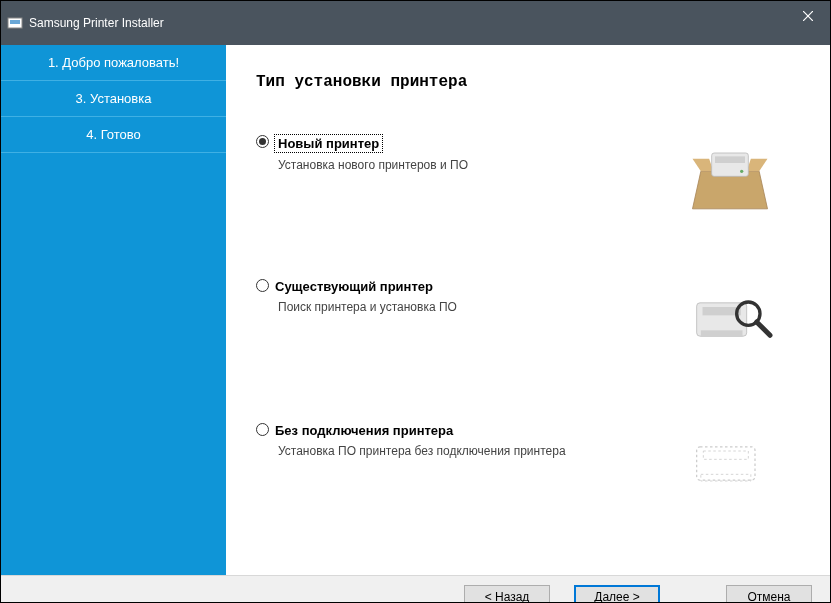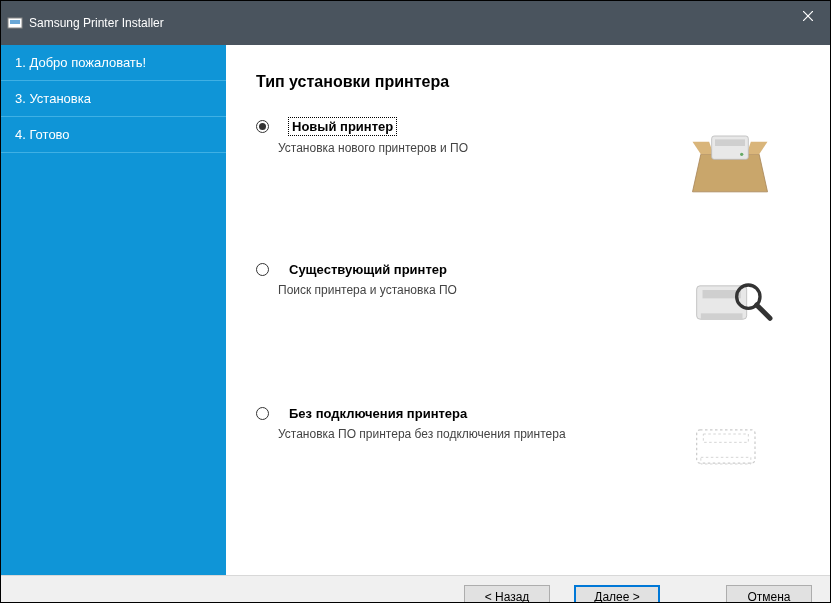--- a/index.html
+++ b/index.html
@@ -44,51 +44,53 @@
   }
   .sidebar {
     width: 225px;
     background: #0f95d7;
     color: #fff;
   }
   .sidebar .step {
     padding: 10px 14px;
     font-size: 13px;
     border-bottom: 1px solid #3fb0e4;
+    text-align: center;
   }
   .sidebar .step.active {
     font-weight: bold;
     background: #0a86c4;
   }
   .main {
     flex: 1;
     padding: 28px 30px 10px 30px;
     position: relative;
     background: #fff;
   }
   .main h1 {
     font-size: 16px;
     font-weight: bold;
-    margin-bottom: 27px;
+    margin-bottom: 44px;
     color: #000;
+    font-family: Liberation Mono, monospace;
   }
   .option-row {
     display: flex;
     align-items: flex-start;
     margin-bottom: 64px;
   }
   .option-text {
     flex: 1;
     display: flex;
     flex-direction: column;
   }
   .radio-line {
     display: flex;
-    align-items: center;
-    gap: 20px;
+    align-items: flex-start;
+    gap: 6px;
   }
   .radio {
     width: 13px; height: 13px;
     border: 1px solid #333;
     border-radius: 50%;
     display: inline-flex;
     align-items: center;
     justify-content: center;
     cursor: pointer;
   }

